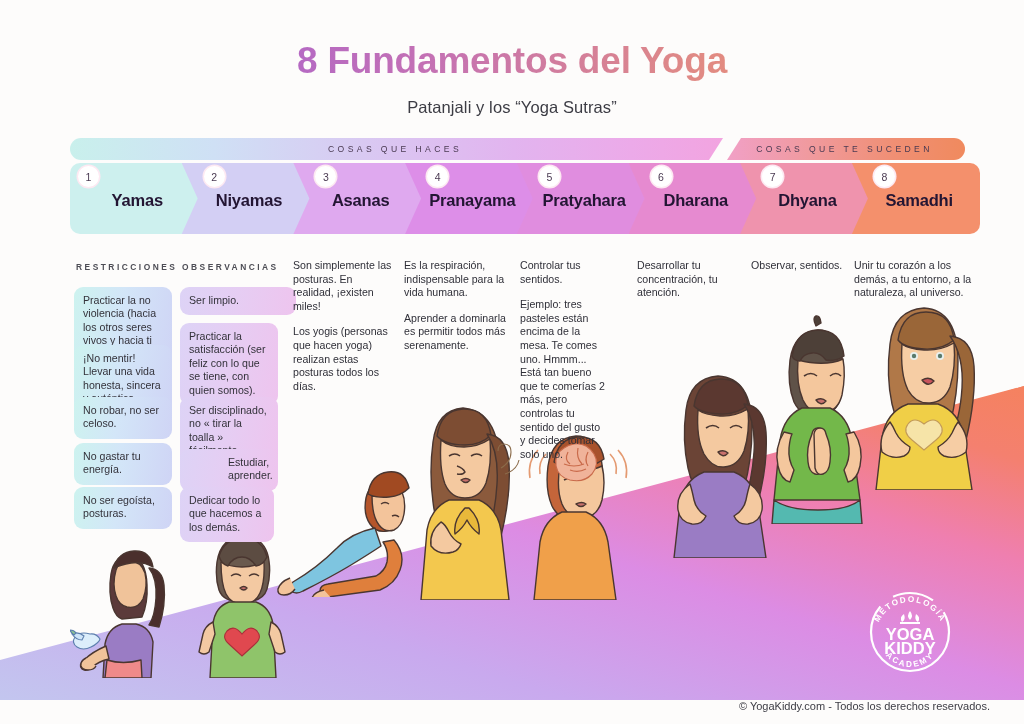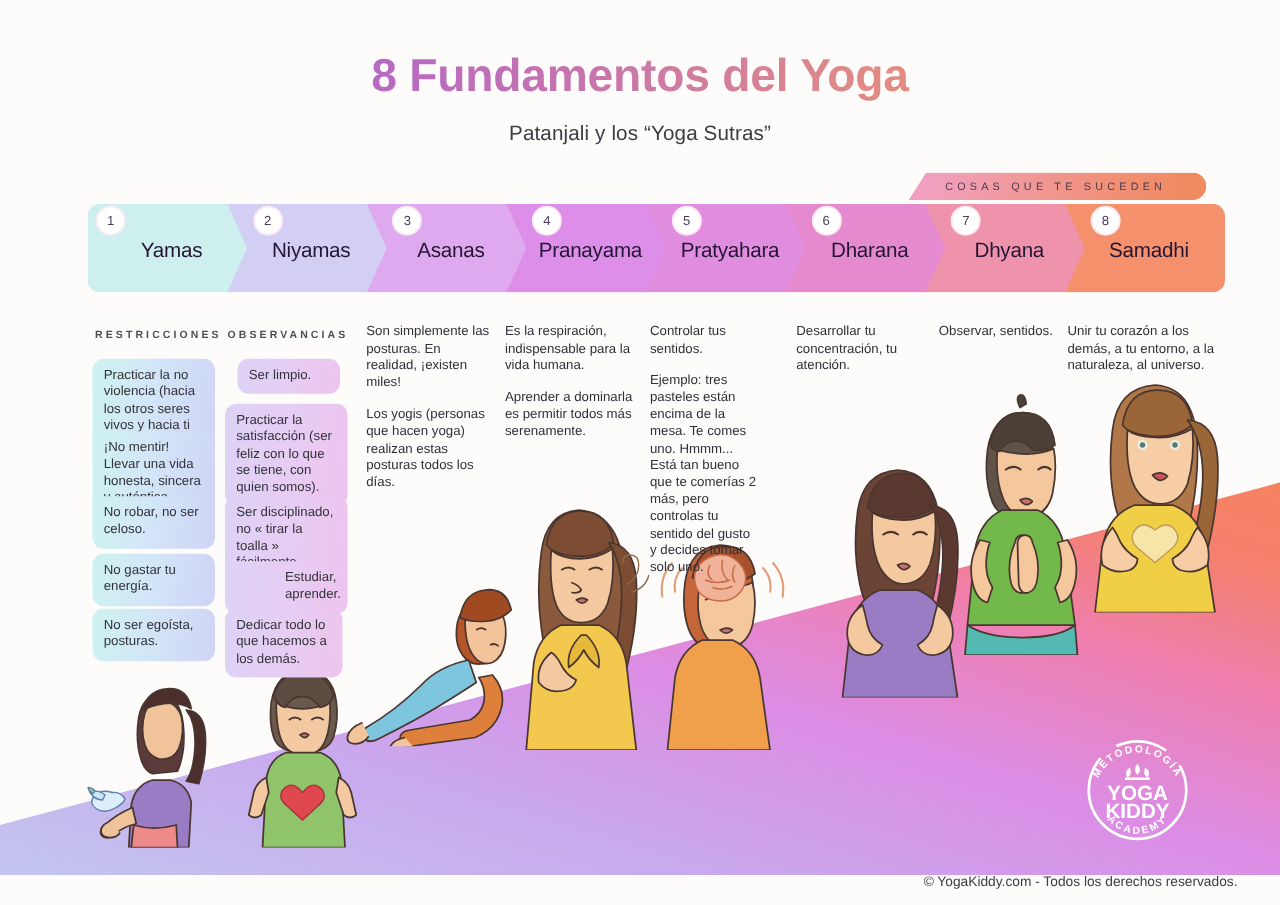--- a/index.html
+++ b/index.html
@@ -78,21 +78,21 @@
   .step {
     position: absolute; top: 0; height: 71px;
     display: flex; align-items: center;
   }
   .step-label {
     position: absolute;
     left: 0; right: 0;
     top: 50%; transform: translateY(-40%);
     text-align: center;
     font-size: 16.5px;
-    font-weight: normal;
+    font-weight: bold;
     color: #231533;
     letter-spacing: -0.2px;
     padding-left: 6px;
   }
   .step-num {
     position: absolute;
     left: 8px; top: 3px;
     width: 21px; height: 21px;
     border-radius: 50%;
     background: #ffffff;
@@ -174,20 +174,23 @@
   <path d="M 0,724 L 0,692 L 1024,386 L 1024,692 Q 1024,700 1014,700 L 0,700 Z" fill="url(#bandGrad)"></path>
   <path d="M 0,660 L 1024,386 L 1024,700 L 0,700 Z" fill="url(#bandGrad)"></path>
 </svg>
 
 <div id="header">
   <div id="main-title">8 Fundamentos del Yoga</div>
   <div id="subtitle">Patanjali y los “Yoga Sutras”</div>
 </div>
 
 <div id="category-bar">
+  <div class="cat-seg" id="cat-left">
+    <span class="cat-label">COSAS QUE HACES</span>
+  </div>
   <div class="cat-seg" id="cat-right">
     <span class="cat-label">COSAS QUE TE SUCEDEN</span>
   </div>
 </div>
 
 <div id="steps">
     <div class="step" style="left: 0px; width: 128.5px; background: rgb(205, 240, 238); clip-path: polygon(0px 0px, 112.5px 0px, 128.5px 50%, 112.5px 100%, 0px 100%); border-radius: 10px 0px 0px 10px;">
       <div class="step-num">1</div>
       <div class="step-label">Yamas</div>
     </div>
@@ -225,21 +228,21 @@
 <div class="col-heading" style="left:182px; top:262px;">OBSERVANCIAS</div>
 
 <div id="pills-restricciones">
     <div class="pill pill-a" style="left: 74px; top: 287px; width: 98px; min-height: 52px;">Practicar la no violencia (hacia los otros seres vivos y hacia ti mismo).</div>
     <div class="pill pill-a" style="left: 74px; top: 345px; width: 98px; min-height: 46px;">¡No mentir! Llevar una vida honesta, sincera y auténtica.</div>
     <div class="pill pill-a" style="left: 74px; top: 397px; width: 98px; min-height: 40px;">No robar, no ser celoso.</div>
     <div class="pill pill-a" style="left: 74px; top: 443px; width: 98px; min-height: 36px;">No gastar tu energía.</div>
     <div class="pill pill-a" style="left: 74px; top: 487px; width: 98px; min-height: 36px;">No ser egoísta, posturas.</div>
   </div>
 <div id="pills-observancias">
-    <div class="pill pill-b" style="left: 180px; top: 287px; width: 82px; min-height: 24px; margin-left: 10px;">Ser limpio.</div>
+    <div class="pill pill-b" style="left: 180px; top: 287px; width: 116px; min-height: 24px;">Ser limpio.</div>
     <div class="pill pill-b" style="left: 180px; top: 323px; width: 98px; min-height: 64px;">Practicar la satisfacción (ser feliz con lo que se tiene, con quien somos).</div>
     <div class="pill pill-b" style="left: 180px; top: 397px; width: 98px; min-height: 46px;">Ser disciplinado, no « tirar la toalla » fácilmente.</div>
     <div class="pill pill-b" style="left: 180px; top: 449px; width: 98px; min-height: 24px; padding-left: 48px;">Estudiar, aprender.</div>
     <div class="pill pill-b" style="left: 180px; top: 487px; width: 94px; min-height: 46px;">Dedicar todo lo que hacemos a los demás.</div>
   </div>
 
 <div class="desc" id="desc-asanas" style="left:293px; top:259px; width:100px;">
     <p>Son simplemente las posturas. En realidad, ¡existen miles!</p>
     <p>Los yogis (personas que hacen yoga) realizan estas posturas todos los días.</p>
   </div>

